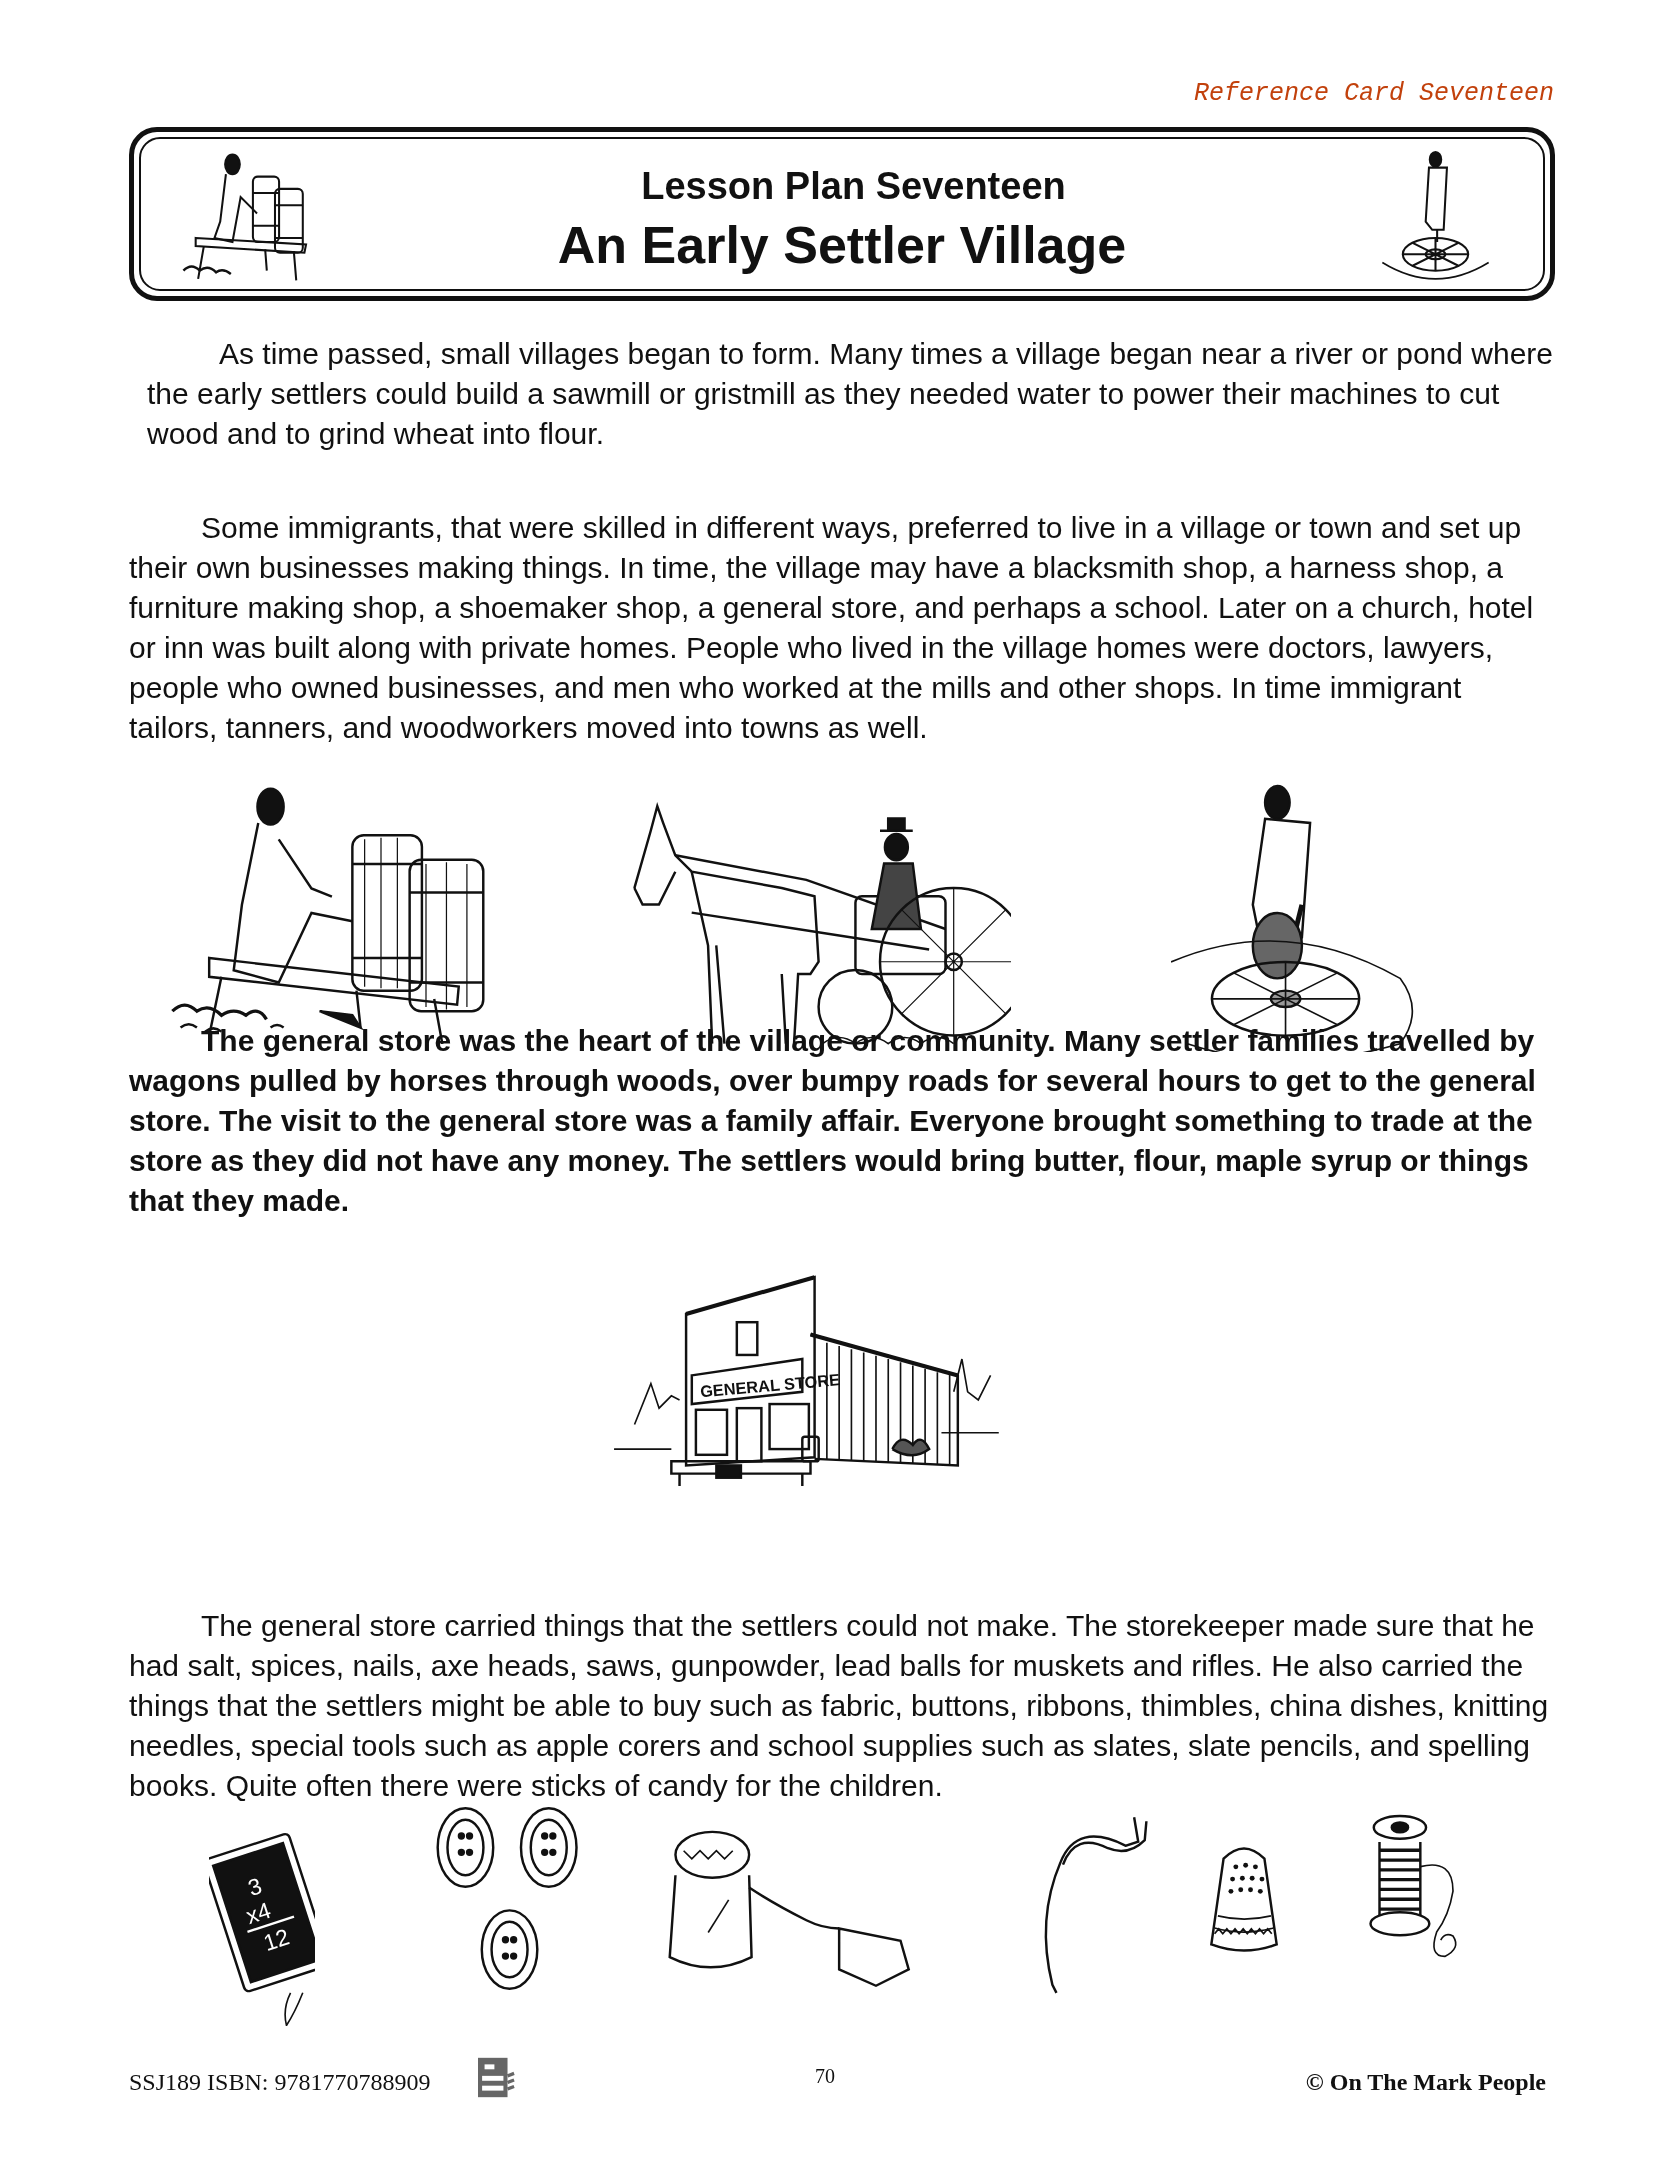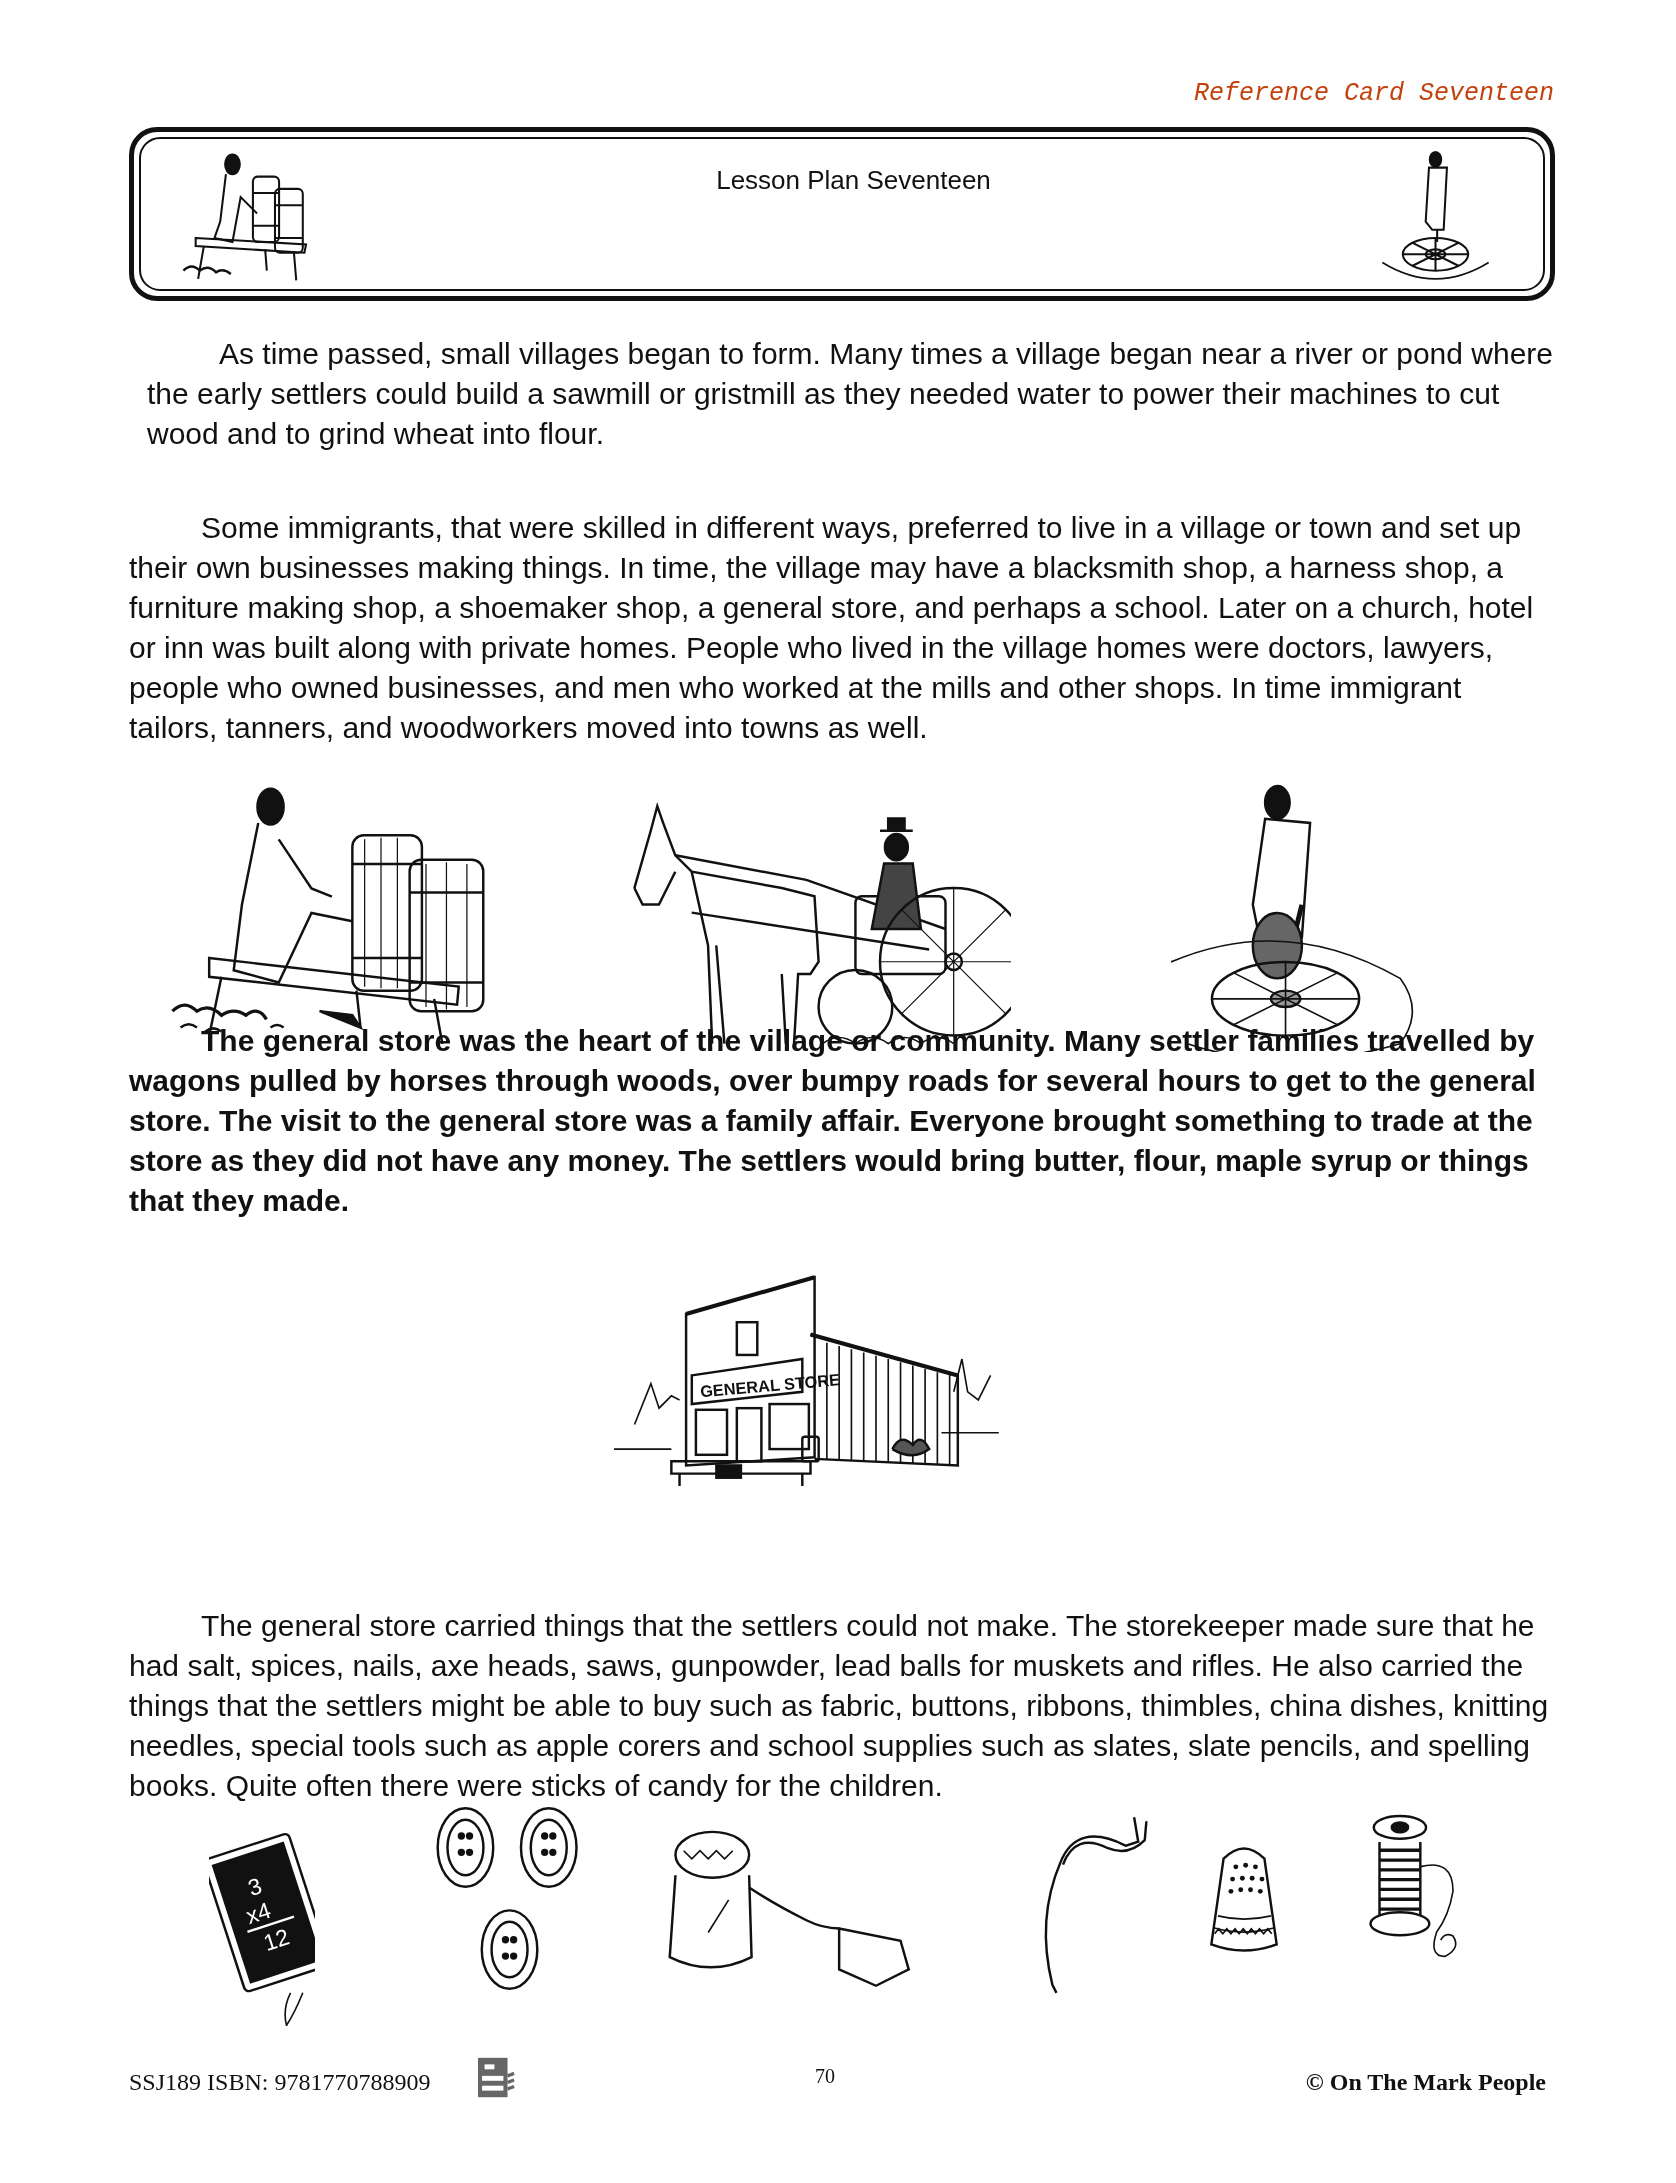--- a/index.html
+++ b/index.html
@@ -1,20 +1,20 @@
 <!DOCTYPE html>
 <html style="font-size:13px"><head>
 <meta charset="utf-8">
 <style>
   html, body { margin:0; padding:0; background:#ffffff; }
   body { width:1677px; height:2183px; position:relative; overflow:hidden; font-family:"Liberation Sans", sans-serif; color:#111; }
   .ref-card { position:absolute; right:123px; top:79px; font-style:italic; font-size:25px; color:#c2410c;font-family:Liberation Mono, monospace; }
   .title-box { position:absolute; left:129px; top:127px; width:1426px; height:174px; border:5.7px solid #111; border-radius:28px; box-sizing:border-box; }
   .title-box-inner { position:absolute; left:4.9px; top:4.9px; right:4.9px; bottom:4.9px; border:2.5px solid #111; border-radius:21px; }
-  .lesson-plan { position:absolute; left:0; right:0; top:33px; text-align:center; font-weight:normal; font-size:26px; letter-spacing:0px;padding-left:23px; }
+  .lesson-plan { position:absolute; left:0; right:0; top:33px; text-align:center; font-weight:bold; font-size:38px; letter-spacing:0px;padding-left:23px; }
   .lesson-title { position:absolute; left:0; right:0; top:83px; text-align:center; font-weight:bold; font-size:52px; }
   .hdr-art { position:absolute; }
   .body-text { position:absolute; left:129px; width:1424px; font-size:30px; line-height:40px; color:#111; }
   .body-text p { margin:0; text-indent:72px; }
   .art { position:absolute; }
   .footer { position:absolute; top:2069px; font-family:"Liberation Serif", serif; font-size:24px; }
   .footer-left { left:129px; font-weight:normal; }
   .footer-center { left:815px; font-size:20px; top:2065px; }
   .footer-right { right:131px; font-weight:bold; }
   .print-icon { position:absolute; left:478px; top:2056px; }
@@ -34,20 +34,21 @@
       <path d="M62 32 L55 90 L48 110 L70 115 L80 60 L100 80"></path>
       <rect x="95" y="35" width="32" height="80" rx="6"></rect>
       <rect x="122" y="50" width="34" height="78" rx="6"></rect>
       <path d="M95 55 H127 M95 95 H127 M122 70 H156 M122 110 H156"></path>
       <path d="M25 110 L160 118 L158 128 L25 120 Z"></path>
       <path d="M35 120 L28 160 M145 126 L148 162 M110 124 L112 150"></path>
       <path d="M10 150 q10 -10 20 0 q10 -8 20 2 q8 -6 18 2" stroke-width="3"></path>
     </svg>
   </div>
   <div class="lesson-plan">Lesson Plan Seventeen</div>
+  <div class="lesson-title">An Early Settler Village</div>
 
   <div class="hdr-art" style="right:57px;top:16.4px;">
     <svg width="115" height="139" viewBox="0 0 140 170" fill="none" stroke="#111" stroke-width="2.5">
       <ellipse cx="70" cy="14" rx="7" ry="9" fill="#111"></ellipse>
       <path d="M62 24 L58 90 L66 100 L80 100 L84 24 Z"></path>
       <path d="M72 100 L72 115"></path>
       <ellipse cx="70" cy="130" rx="40" ry="20"></ellipse>
       <ellipse cx="70" cy="130" rx="12" ry="6"></ellipse>
       <path d="M30 130 H110 M70 110 V150 M42 116 L98 144 M42 144 L98 116"></path>
       <path d="M5 140 q65 40 130 0" stroke-width="2"></path>

